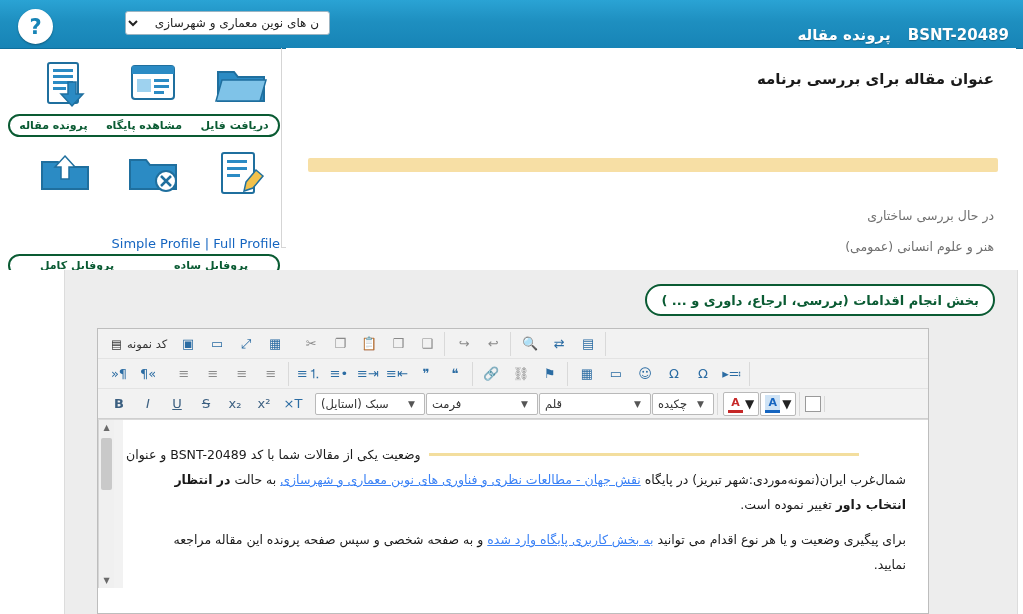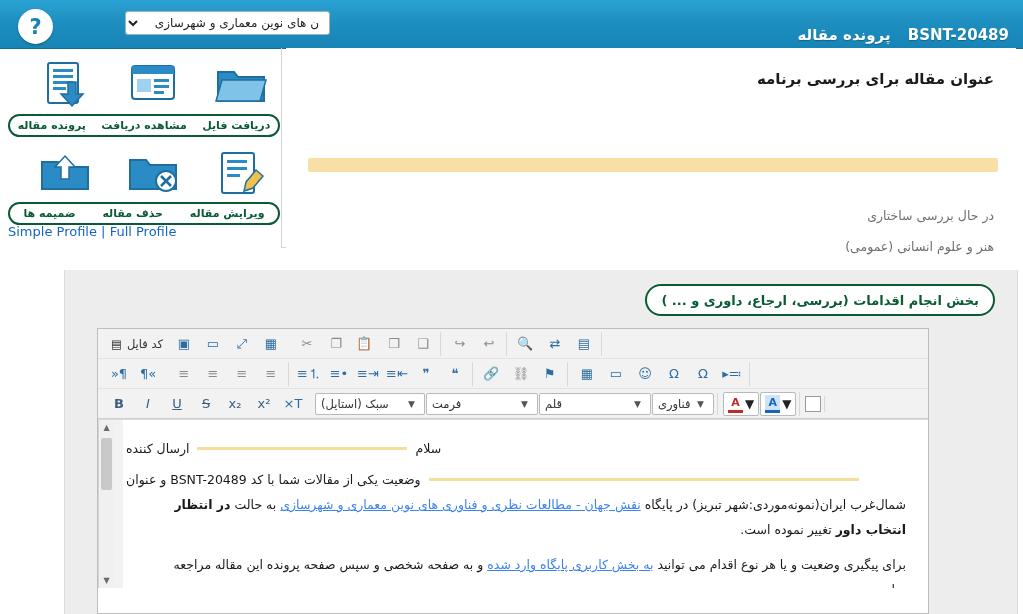--- a/index.html
+++ b/index.html
@@ -51,21 +51,21 @@
   .cap-pill{
     position:absolute;left:0;right:0;height:23px;border:2px solid #0a5b33;
     border-radius:12px;background:#ffffff;
     display:flex;flex-direction:row-reverse;align-items:center;justify-content:space-around;
     font-size:11px;color:#0a5b33;font-weight:bold;box-sizing:border-box;
   }
   .cap-pill.p1{top:66px;}
   .cap-pill.p2{top:154px;}
   .cap-pill span{padding:0 4px;white-space:nowrap;}
   .profile-links{
-    position:absolute;right:0;left:0;top:176px;text-align:left;
+    position:absolute;right:0;left:0;top:188px;text-align:right;
     color:#1565c0;font-size:13px;
   }
   .profile-links a{color:#1565c0;text-decoration:none;cursor:pointer;}
   .cap-pill.p3{top:206px;}
 
   
   .vdiv{
     position:absolute;left:281px;top:48px;width:1px;height:200px;background:#d5d5d5;
   }
   .hdiv-top{
@@ -226,21 +226,21 @@
           <svg width="62" height="52" viewBox="0 0 62 52">
             <path d="M8 12 l16 0 l4 5 l26 0 l0 24 l-46 0 z" fill="#2b8bc4" stroke="#1f6f9e" stroke-width="2"></path>
             <path d="M12 20 l44 0 l-6 21 l-44 0 z" fill="#7fc3e8" stroke="#1f6f9e" stroke-width="1.5"></path>
           </svg>
         </div>
       </div>
     </div>
 
     <div class="cap-pill p1">
       <span>پرونده مقاله</span>
-      <span>مشاهده دریافت</span>
+      <span>مشاهده پایگاه</span>
       <span>دریافت فایل</span>
     </div>
 
     <div class="icon-row row2">
       <div class="icon-cell">
         <div class="ic">
           <svg width="62" height="52" viewBox="0 0 62 52">
             <path d="M8 14 l16 0 l4 5 l26 0 l0 22 l-46 0 z" fill="#2b8bc4" stroke="#1f6f9e" stroke-width="2"></path>
             <path d="M31 8 l10 11 l-6 0 l0 12 l-8 0 l0 -12 l-6 0 z" fill="#fff" stroke="#1f6f9e" stroke-width="1.5"></path>
           </svg>
@@ -261,32 +261,31 @@
             <rect x="12" y="5" width="32" height="40" rx="2" fill="#fff" stroke="#1f6f9e" stroke-width="2"></rect>
             <rect x="17" y="12" width="20" height="3" fill="#2b8bc4"></rect>
             <rect x="17" y="19" width="20" height="3" fill="#2b8bc4"></rect>
             <rect x="17" y="26" width="13" height="3" fill="#2b8bc4"></rect>
             <path d="M36 34 l10 -12 l7 6 l-10 12 l-9 3 z" fill="#f2c14b" stroke="#1f6f9e" stroke-width="1.5"></path>
           </svg>
         </div>
       </div>
     </div>
 
-    <div class="cap-pill p2">
-      <span>ضمیمه ها</span>
-      <span>حذف مقاله</span>
-      <span>ویرایش مقاله</span>
-    </div>
 
     <div class="profile-links">
       <a>Simple Profile</a>
       <span>|</span>
       <a>Full Profile</a>
     </div>
 
+    <div class="cap-pill p3">
+      <span>پروفایل کامل</span>
+      <span>پروفایل ساده</span>
+    </div>
   </div>
 
   <div class="vdiv"></div>
   <div class="hdiv-top"></div>
 
   <div class="paper-info">
     <div class="paper-title">عنوان مقاله برای بررسی برنامه</div>
     <div class="title-bar"></div>
     <div class="status-line">در حال بررسی ساختاری</div>
     <div class="field-line">هنر و علوم انسانی (عمومی)</div>
@@ -296,21 +295,21 @@
     <div class="gray-card">
       <div class="section-pill">بخش انجام اقدامات (بررسی، ارجاع، داوری و ... )</div>
 
       <div class="editor">
         <div class="tb">
 
           <div class="tb-row">
             <div class="grp">
               <div class="src-btn">
                 <span>▤</span>
-                <span>کد فایل</span>
+                <span>کد نمونه</span>
               </div>
               <div class="tbtn blue">▣</div>
               <div class="tbtn blue">▭</div>
               <div class="tbtn blue">⤢</div>
               <div class="tbtn blue">▦</div>
             </div>
             <div class="grp">
               <div class="tbtn gray">✂</div>
               <div class="tbtn gray">❐</div>
               <div class="tbtn gray">📋</div>
@@ -380,21 +379,21 @@
               <div class="combo cmb-format">
                 <span class="arw">▼</span>
                 <span class="cap">فرمت</span>
               </div>
               <div class="combo cmb-font">
                 <span class="arw">▼</span>
                 <span class="cap">قلم</span>
               </div>
               <div class="combo cmb-size">
                 <span class="arw">▼</span>
-                <span class="cap">فناوری</span>
+                <span class="cap">چکیده</span>
               </div>
             </div>
             <div class="grp">
               <div class="color-box">
                 <span class="swatch sw-red">A</span>
                 <span class="arw">▼</span>
               </div>
               <div class="color-box">
                 <span class="swatch sw-blue">A</span>
                 <span class="arw">▼</span>
@@ -410,25 +409,20 @@
           <div class="left-strip">
             <span class="caret-mini">▲</span>
           </div>
           <div class="scroll">
             <span class="ar up">▲</span>
             <span class="thumb"></span>
             <span class="ar dn">▼</span>
           </div>
 
           <div class="edit-inner">
-            <div class="sender-line">
-              <span class="sender-lbl">ارسال کننده</span>
-              <span class="rule"></span>
-              <span class="salam">سلام</span>
-            </div>
 
             <div class="p2row">
               <span>وضعیت یکی از مقالات شما با کد BSNT-20489 و عنوان</span>
               <span class="rule2"></span>
             </div>
 
             <div>
               <span>شمال‌غرب ایران(نمونه‌موردی:شهر تبریز) در پایگاه</span>
               <a class="lnk">نقش جهان - مطالعات نظری و فناوری های نوین معماری و شهرسازی</a>
               <span>به حالت</span>

